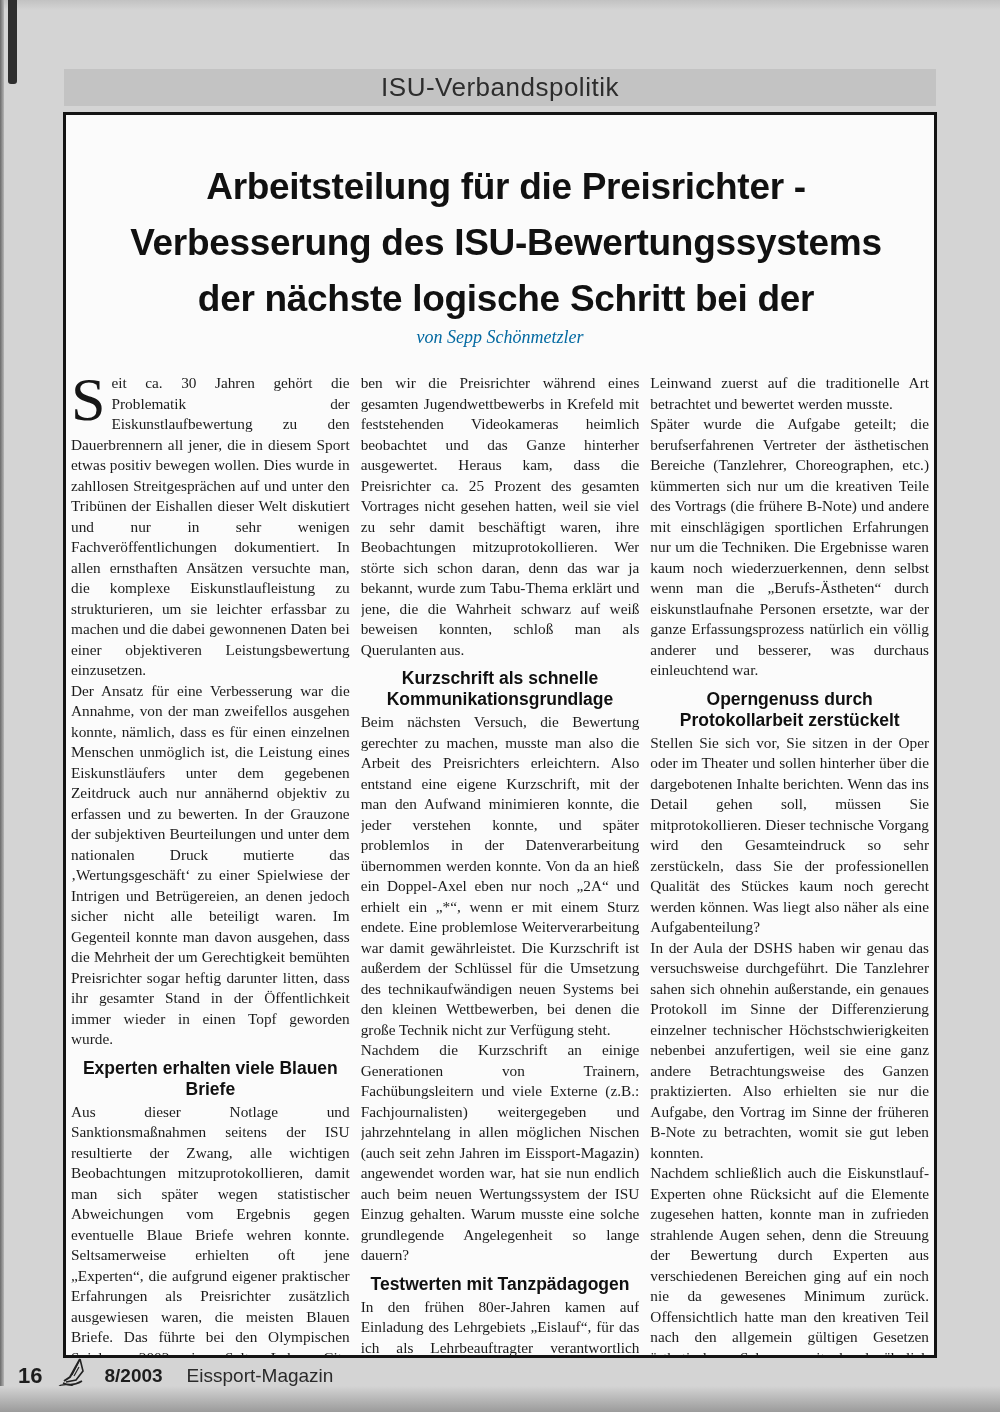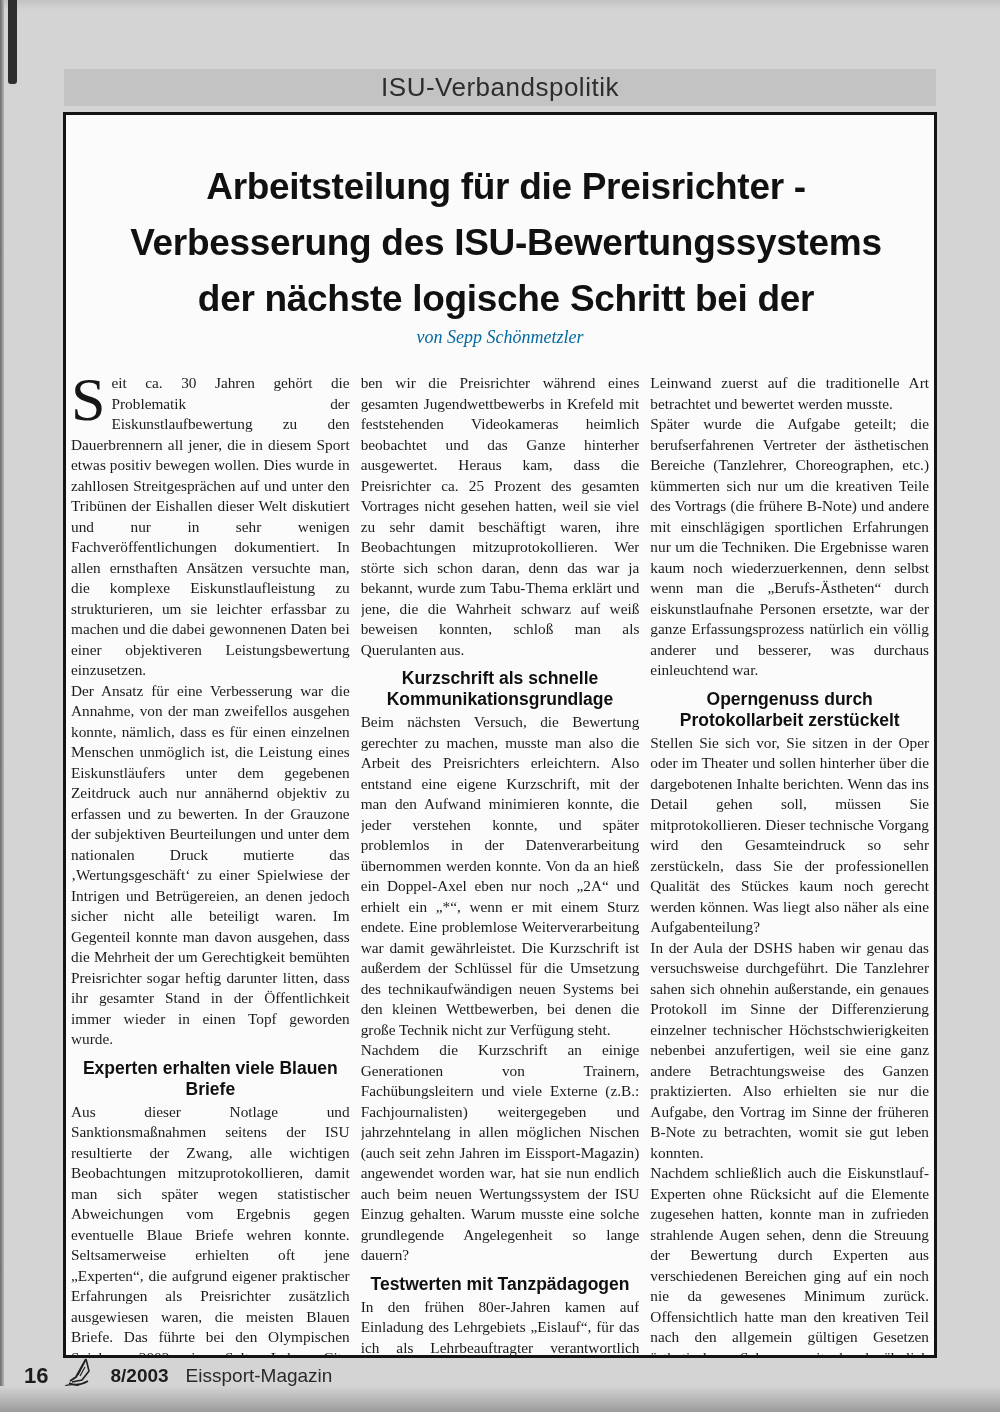--- a/index.html
+++ b/index.html
@@ -67,28 +67,28 @@
     font-family:"Liberation Sans","DejaVu Sans",sans-serif;
     font-weight:bold;font-size:17.5px;line-height:21px;color:#101010;
     text-align:center;hyphens:manual;
   }
   .dropcap{
     float:left;
     font-size:62px;line-height:49px;height:57px;
     padding:2px 6px 0 0;color:#161616;
   }
   .footer{
-    position:absolute;left:24px;top:1360px;width:900px;height:32px;
+    position:absolute;left:18px;top:1360px;width:900px;height:32px;
     display:flex;align-items:center;
     font-family:"Liberation Sans","DejaVu Sans",sans-serif;
     color:#1d1d1d;
   }
   .footer .pagenum{font-weight:bold;font-size:22px;margin-right:14px;}
   .footer .skate{margin-right:12px;}
-  .footer .issue{font-weight:bold;font-size:19px;margin-right:17px;}
+  .footer .issue{font-weight:bold;font-size:19px;margin-right:24px;}
   .footer .mag{font-size:19px;color:#2a2a2a;}
 </style>
 </head>
 <body>
 
 <div class="scan-edge-top"></div>
 <div class="scan-edge-left"></div>
 <div class="scan-mark-topleft"></div>
 
 <div class="kicker-band">

